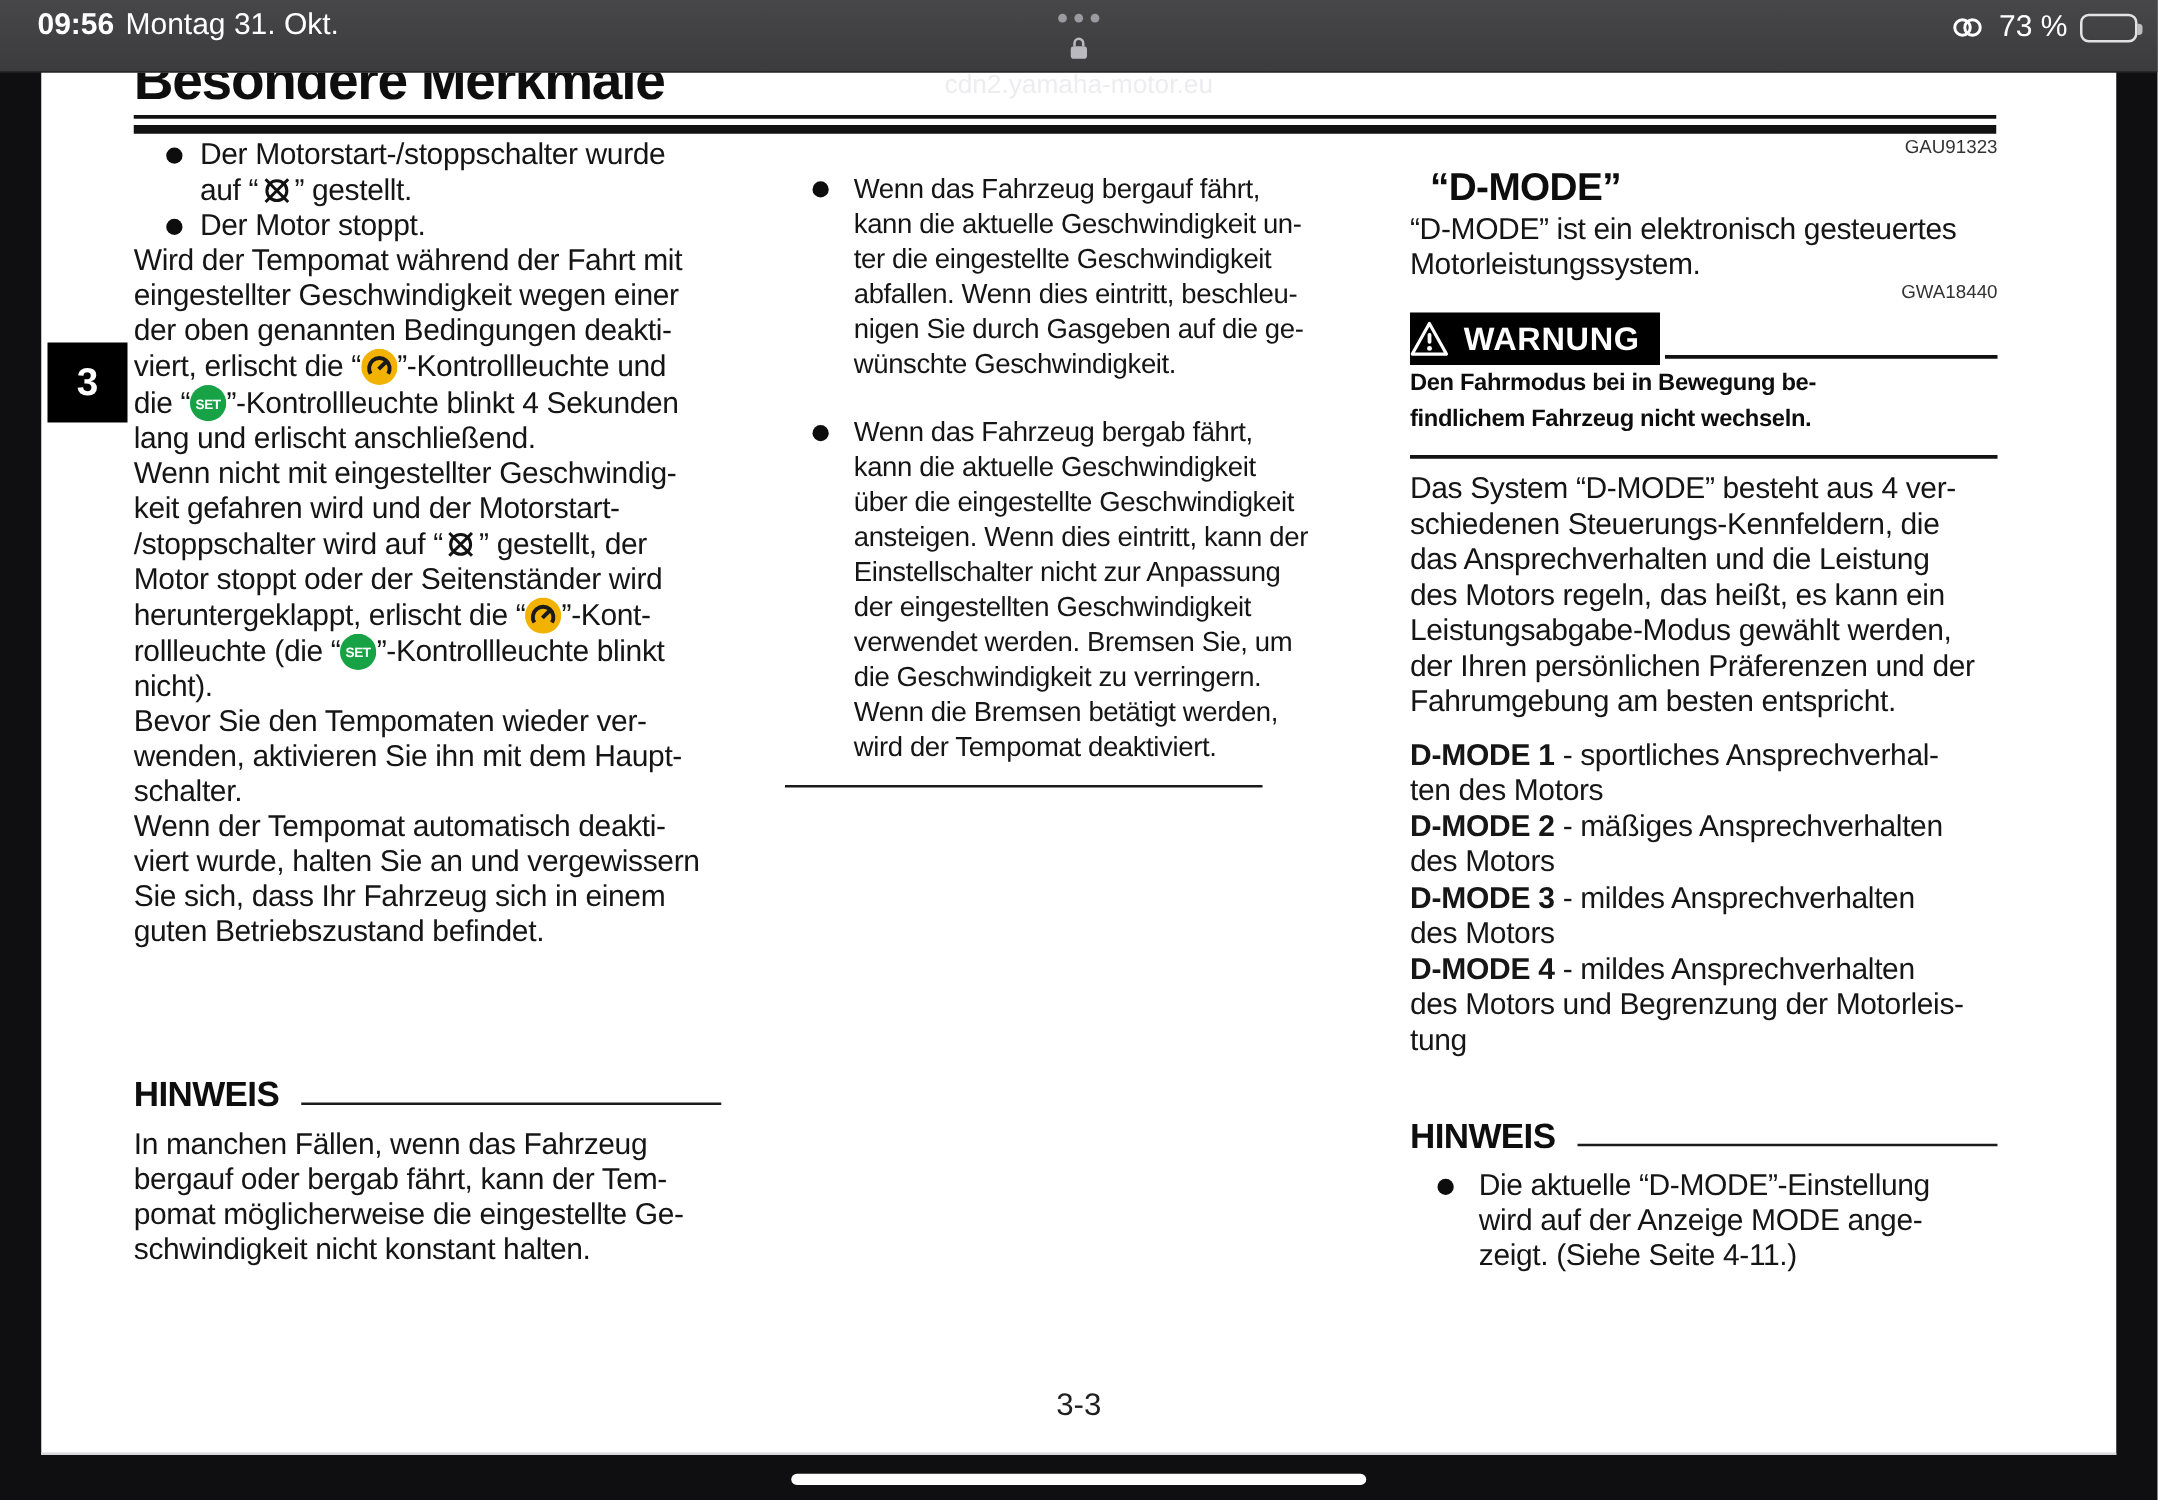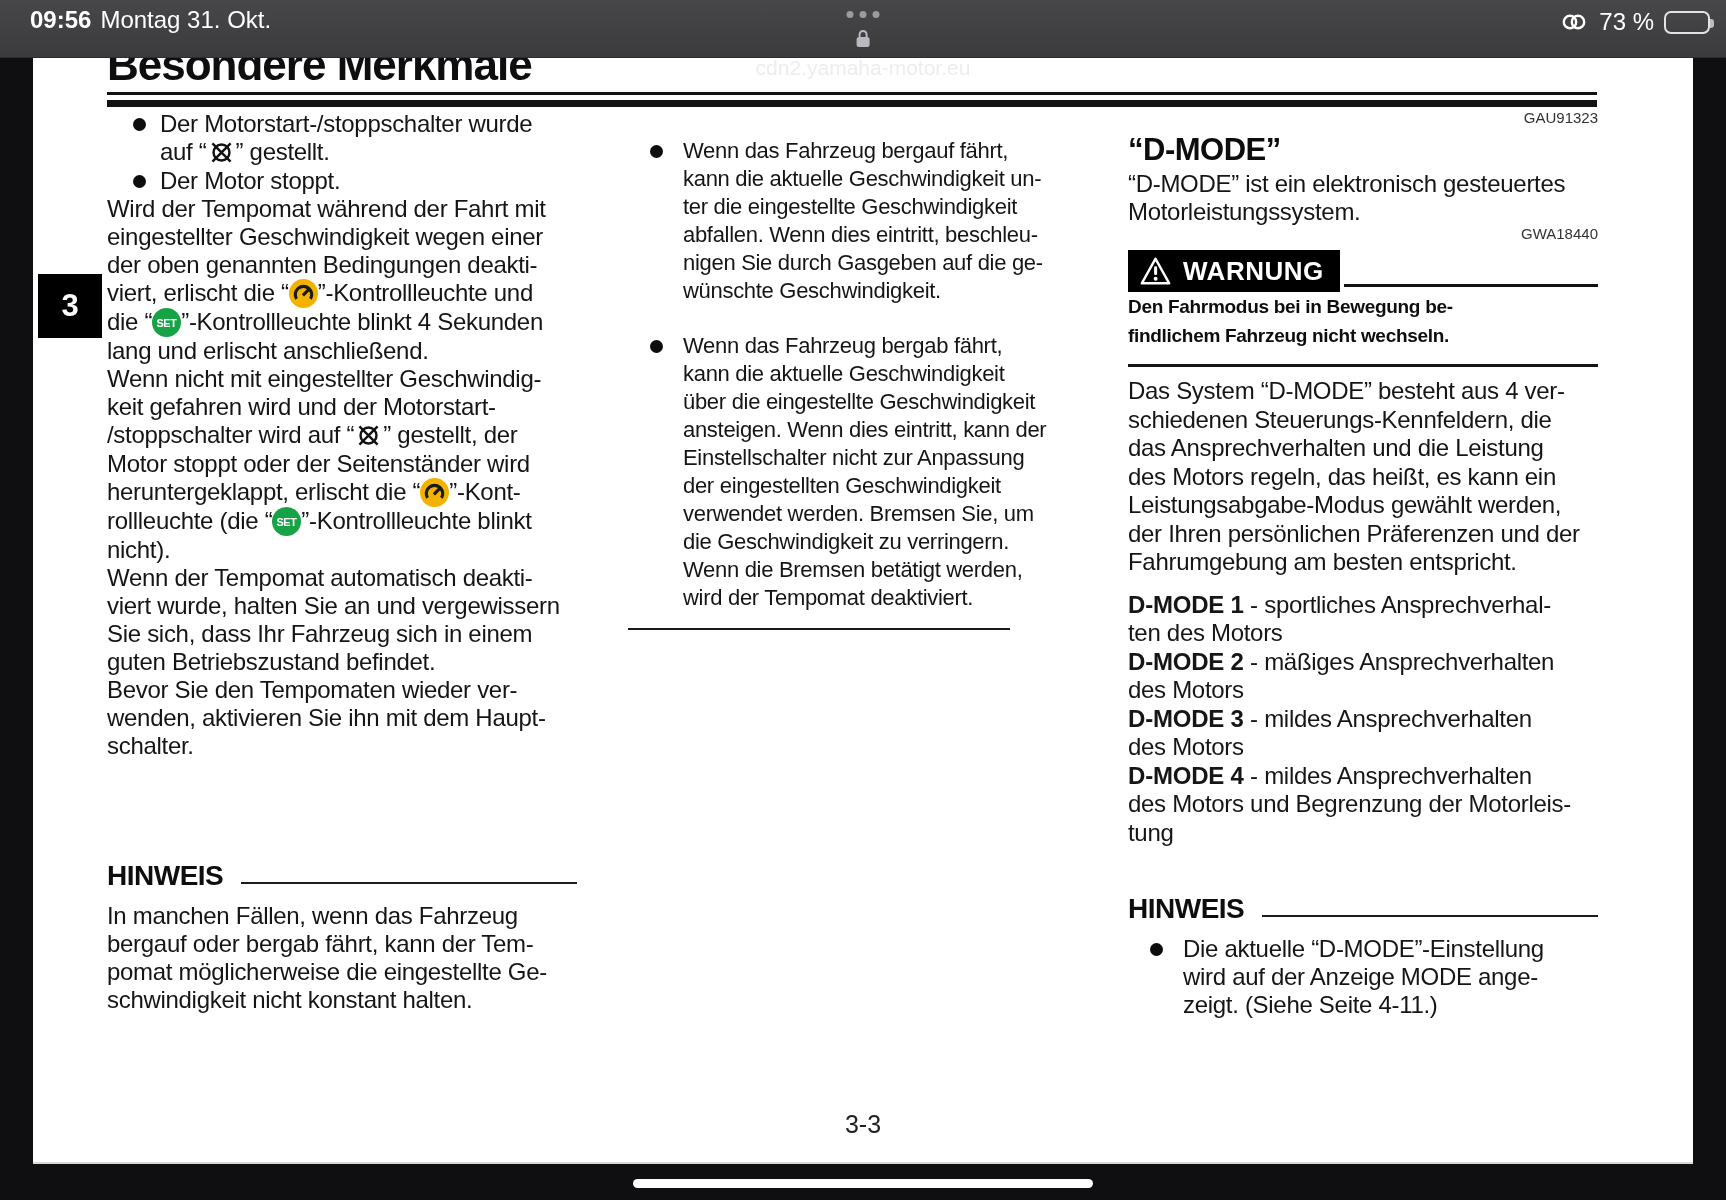--- a/index.html
+++ b/index.html
@@ -69,27 +69,27 @@
   .inline-icon svg { width:100%; height:100%; display:block; }
 
   .note-heading { display:flex; align-items:flex-end; gap:18px; font-size:28px; font-weight:bold; letter-spacing:-0.5px; color:#0e0e0e; }
   .note-heading .rule { flex:1; height:2px; background:#1c1c1c; margin-bottom:8px; }
   .col-1 .note-heading { margin-top:100px; margin-bottom:10px; }
   .col-3 .note-heading { margin-top:46px; margin-bottom:10px; }
 
   .mid-end-rule { margin-top:16px; width:100%; height:2px; background:#1a1a1a; }
 
   .ref-code { font-size:15px; color:#333; text-align:right; line-height:16px; }
-  .dmode-heading { font-size:31px; font-weight:bold; letter-spacing:-0.5px; margin-top:6px; line-height:36px; color:#0d0d0d; }
+  .dmode-heading { font-size:31px; font-weight:bold; letter-spacing:-0.5px; margin-top:6px; line-height:36px; color:#0d0d0d;margin-left:16px; }
   .col-3 .intro { margin-top:2px; }
 
   .warning-row { display:flex; align-items:flex-end; margin-top:8px; }
   .warning-box {
     display:flex; align-items:center; gap:12px;
-    background:#000; color:#fff; height:42px; padding:0 16px 0 12px;
+    background:#000; color:#fff; height:42px; padding:0 16px 0 0;
   }
   .warning-box .warning-label { font-size:26px; font-weight:bold; letter-spacing:0.5px; }
   .warning-rule { flex:1; height:3px; background:#111; margin-bottom:5px; margin-left:4px; }
   .warning-text { margin-top:0; font-weight:bold; font-size:19px; line-height:29px; white-space:pre; letter-spacing:-0.3px; color:#0d0d0d; }
   .warning-end-rule { margin-top:14px; width:100%; height:3px; background:#141414; }
   .col-3 .dmode-body { margin-top:10px; line-height:28.5px; }
   .dmode-list { margin-top:14px; }
   .dmode-item { font-size:24px; line-height:28.5px; letter-spacing:-0.3px; white-space:pre; }
   .dmode-item strong { letter-spacing:-0.2px; }
   .col-3 .bullet-item { margin-top:8px; }
@@ -177,27 +177,27 @@
             <circle cx="12" cy="12" r="12" fill="#f2b200"></circle>
             <path d="M6.2 16.5 a6.8 6.8 0 1 1 11.6 0" fill="none" stroke="#1a1a1a" stroke-width="2.6"></path>
             <line x1="11.5" y1="13.5" x2="16" y2="9" stroke="#1a1a1a" stroke-width="2.6"></line>
             <path d="M16.9 6.9 l1.6 4.2 -4.2 -1.6 z" fill="#1a1a1a"></path>
           </svg></span>”-Kont-
 rollleuchte (die “<span class="inline-icon"><svg viewBox="0 0 24 24">
             <circle cx="12" cy="12" r="12" fill="#17a345"></circle>
             <text x="12" y="15.6" text-anchor="middle" font-family="Liberation Sans, sans-serif" font-size="9" font-weight="bold" fill="#fff">SET</text>
           </svg></span>”-Kontrollleuchte blinkt
 nicht).</div>
+    <div class="body-text">Bevor Sie den Tempomaten wieder ver-
+wenden, aktivieren Sie ihn mit dem Haupt-
+schalter.</div>
     <div class="body-text">Wenn der Tempomat automatisch deakti-
 viert wurde, halten Sie an und vergewissern
 Sie sich, dass Ihr Fahrzeug sich in einem
 guten Betriebszustand befindet.</div>
-    <div class="body-text">Bevor Sie den Tempomaten wieder ver-
-wenden, aktivieren Sie ihn mit dem Haupt-
-schalter.</div>
     <div class="note-heading">
       <span>HINWEIS</span>
       <span class="rule"></span>
     </div>
     <div class="body-text">In manchen Fällen, wenn das Fahrzeug
 bergauf oder bergab fährt, kann der Tem-
 pomat möglicherweise die eingestellte Ge-
 schwindigkeit nicht konstant halten.</div>
   </div>
 

